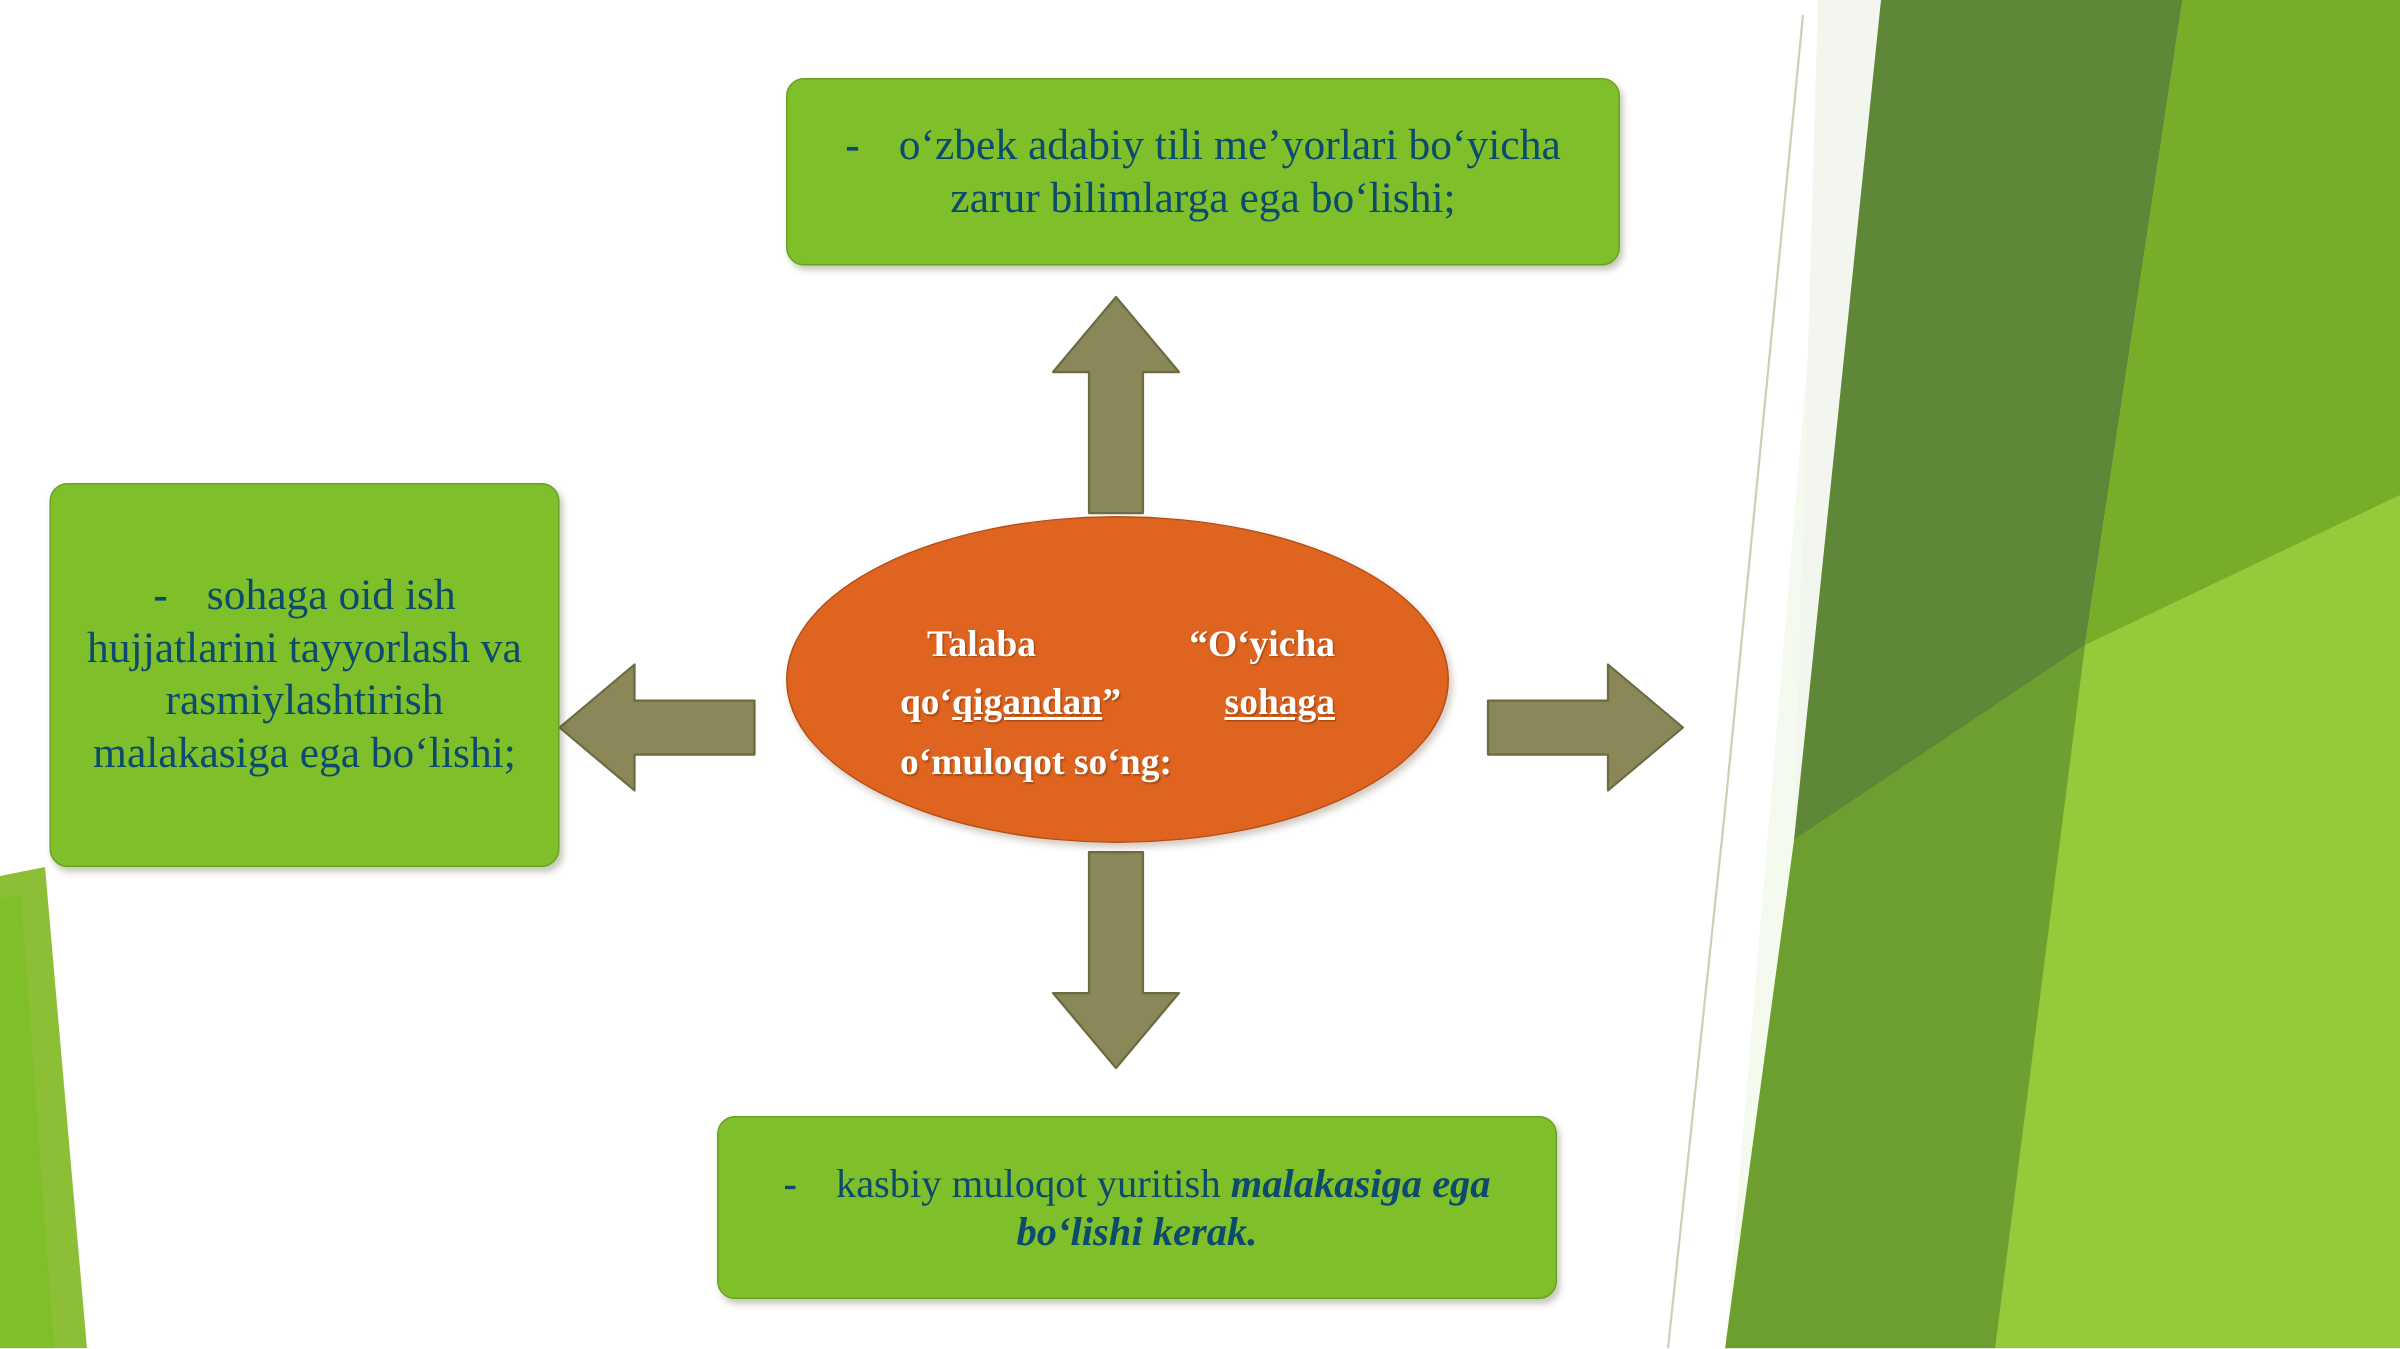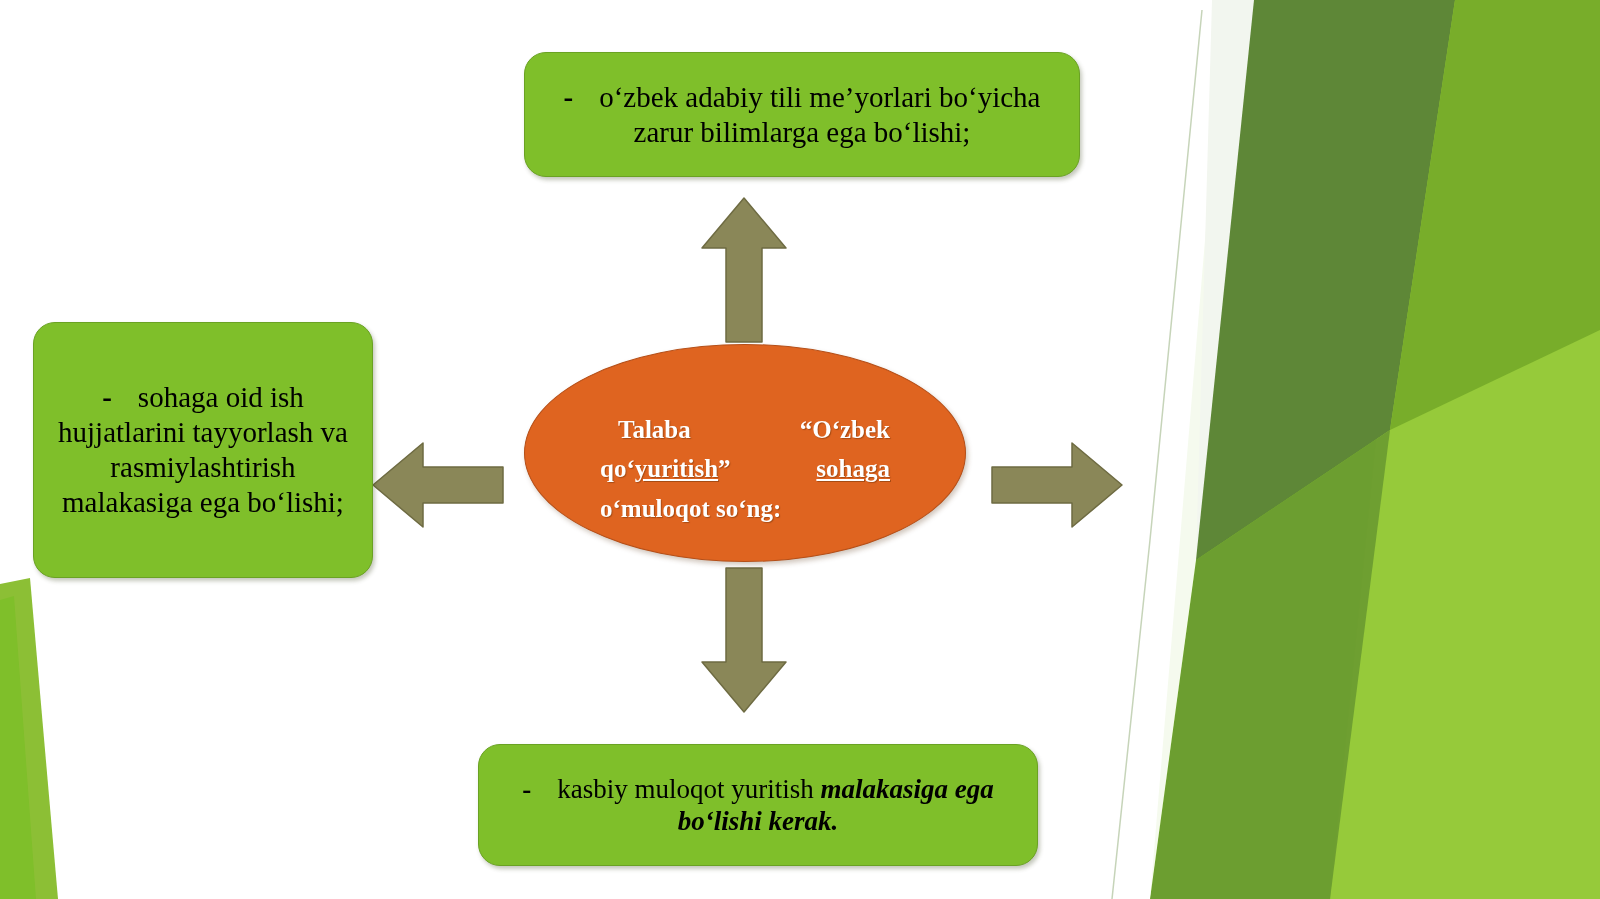--- a/index.html
+++ b/index.html
@@ -26,23 +26,23 @@
   .bg-shape {
     position: absolute;
   }
 
   
   .box {
     position: absolute;
     box-sizing: border-box;
     background: #7fbf2a;
     border: 1px solid #6aa223;
-    border-radius: 22px;
+    border-radius: 12px;
     box-shadow: 2px 3px 4px rgba(60,70,30,0.30);
-    color: #000000;
+    color: #0c4a6e;
     display: flex;
     align-items: center;
     justify-content: center;
     text-align: center;
     line-height: 1.20;
   }
   .box .inner {
     width: 100%;
     padding: 0 14px;
     box-sizing: border-box;
@@ -173,24 +173,24 @@
   <div class="box" id="box-bottom">
     <div class="inner">
       <span class="bullet">-</span><span>kasbiy muloqot yuritish </span><span class="bi">malakasiga ega bo‘lishi kerak.</span>
     </div>
   </div>
 
   <div id="center-ellipse">
     <div class="etext">
       <div>
         <span class="sp"></span><span>Talaba</span>
-        <span style="float:right">“O‘zbek</span>
+        <span style="float:right">“O‘yicha</span>
       </div>
       <div>
-        <span>qo‘</span><span class="squiggle">yuritish</span><span>”</span>
+        <span>qo‘</span><span class="squiggle">qigandan</span><span>”</span>
         <span class="squiggle" style="float:right">sohaga</span>
       </div>
       <div>
         <span>o‘muloqot so‘ng:</span>
       </div>
     </div>
   </div>
 
 </div>
 

